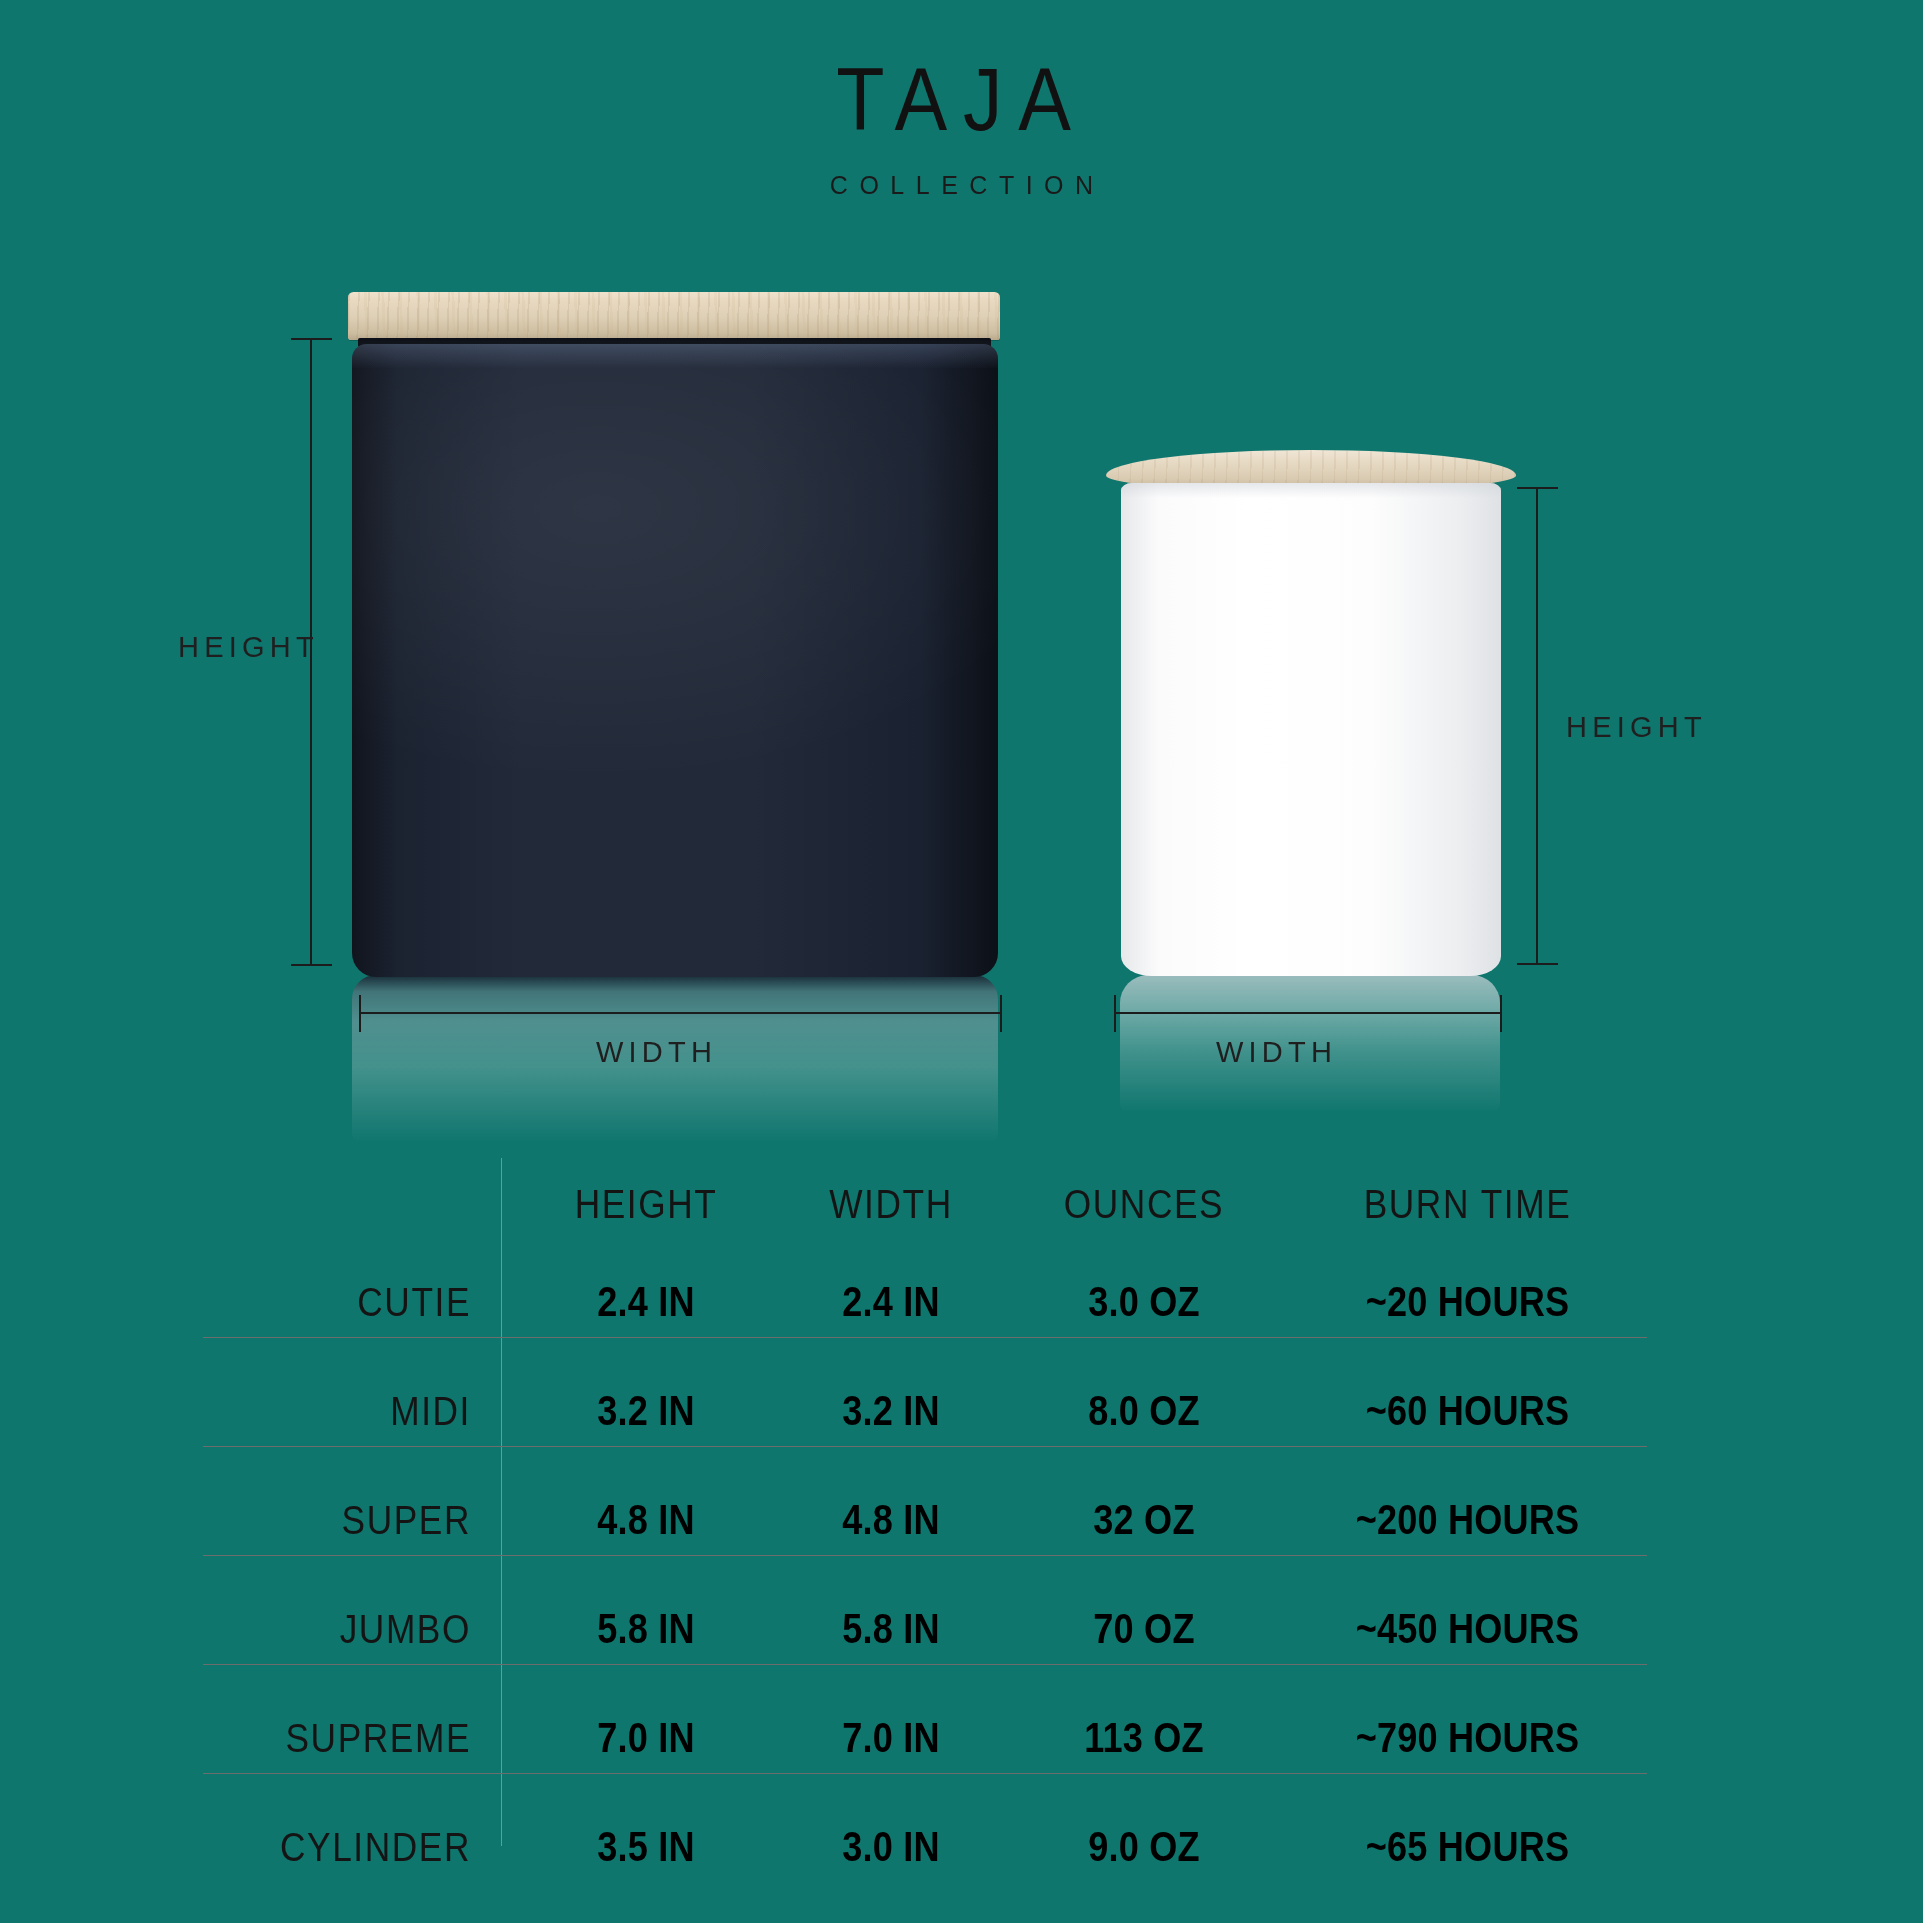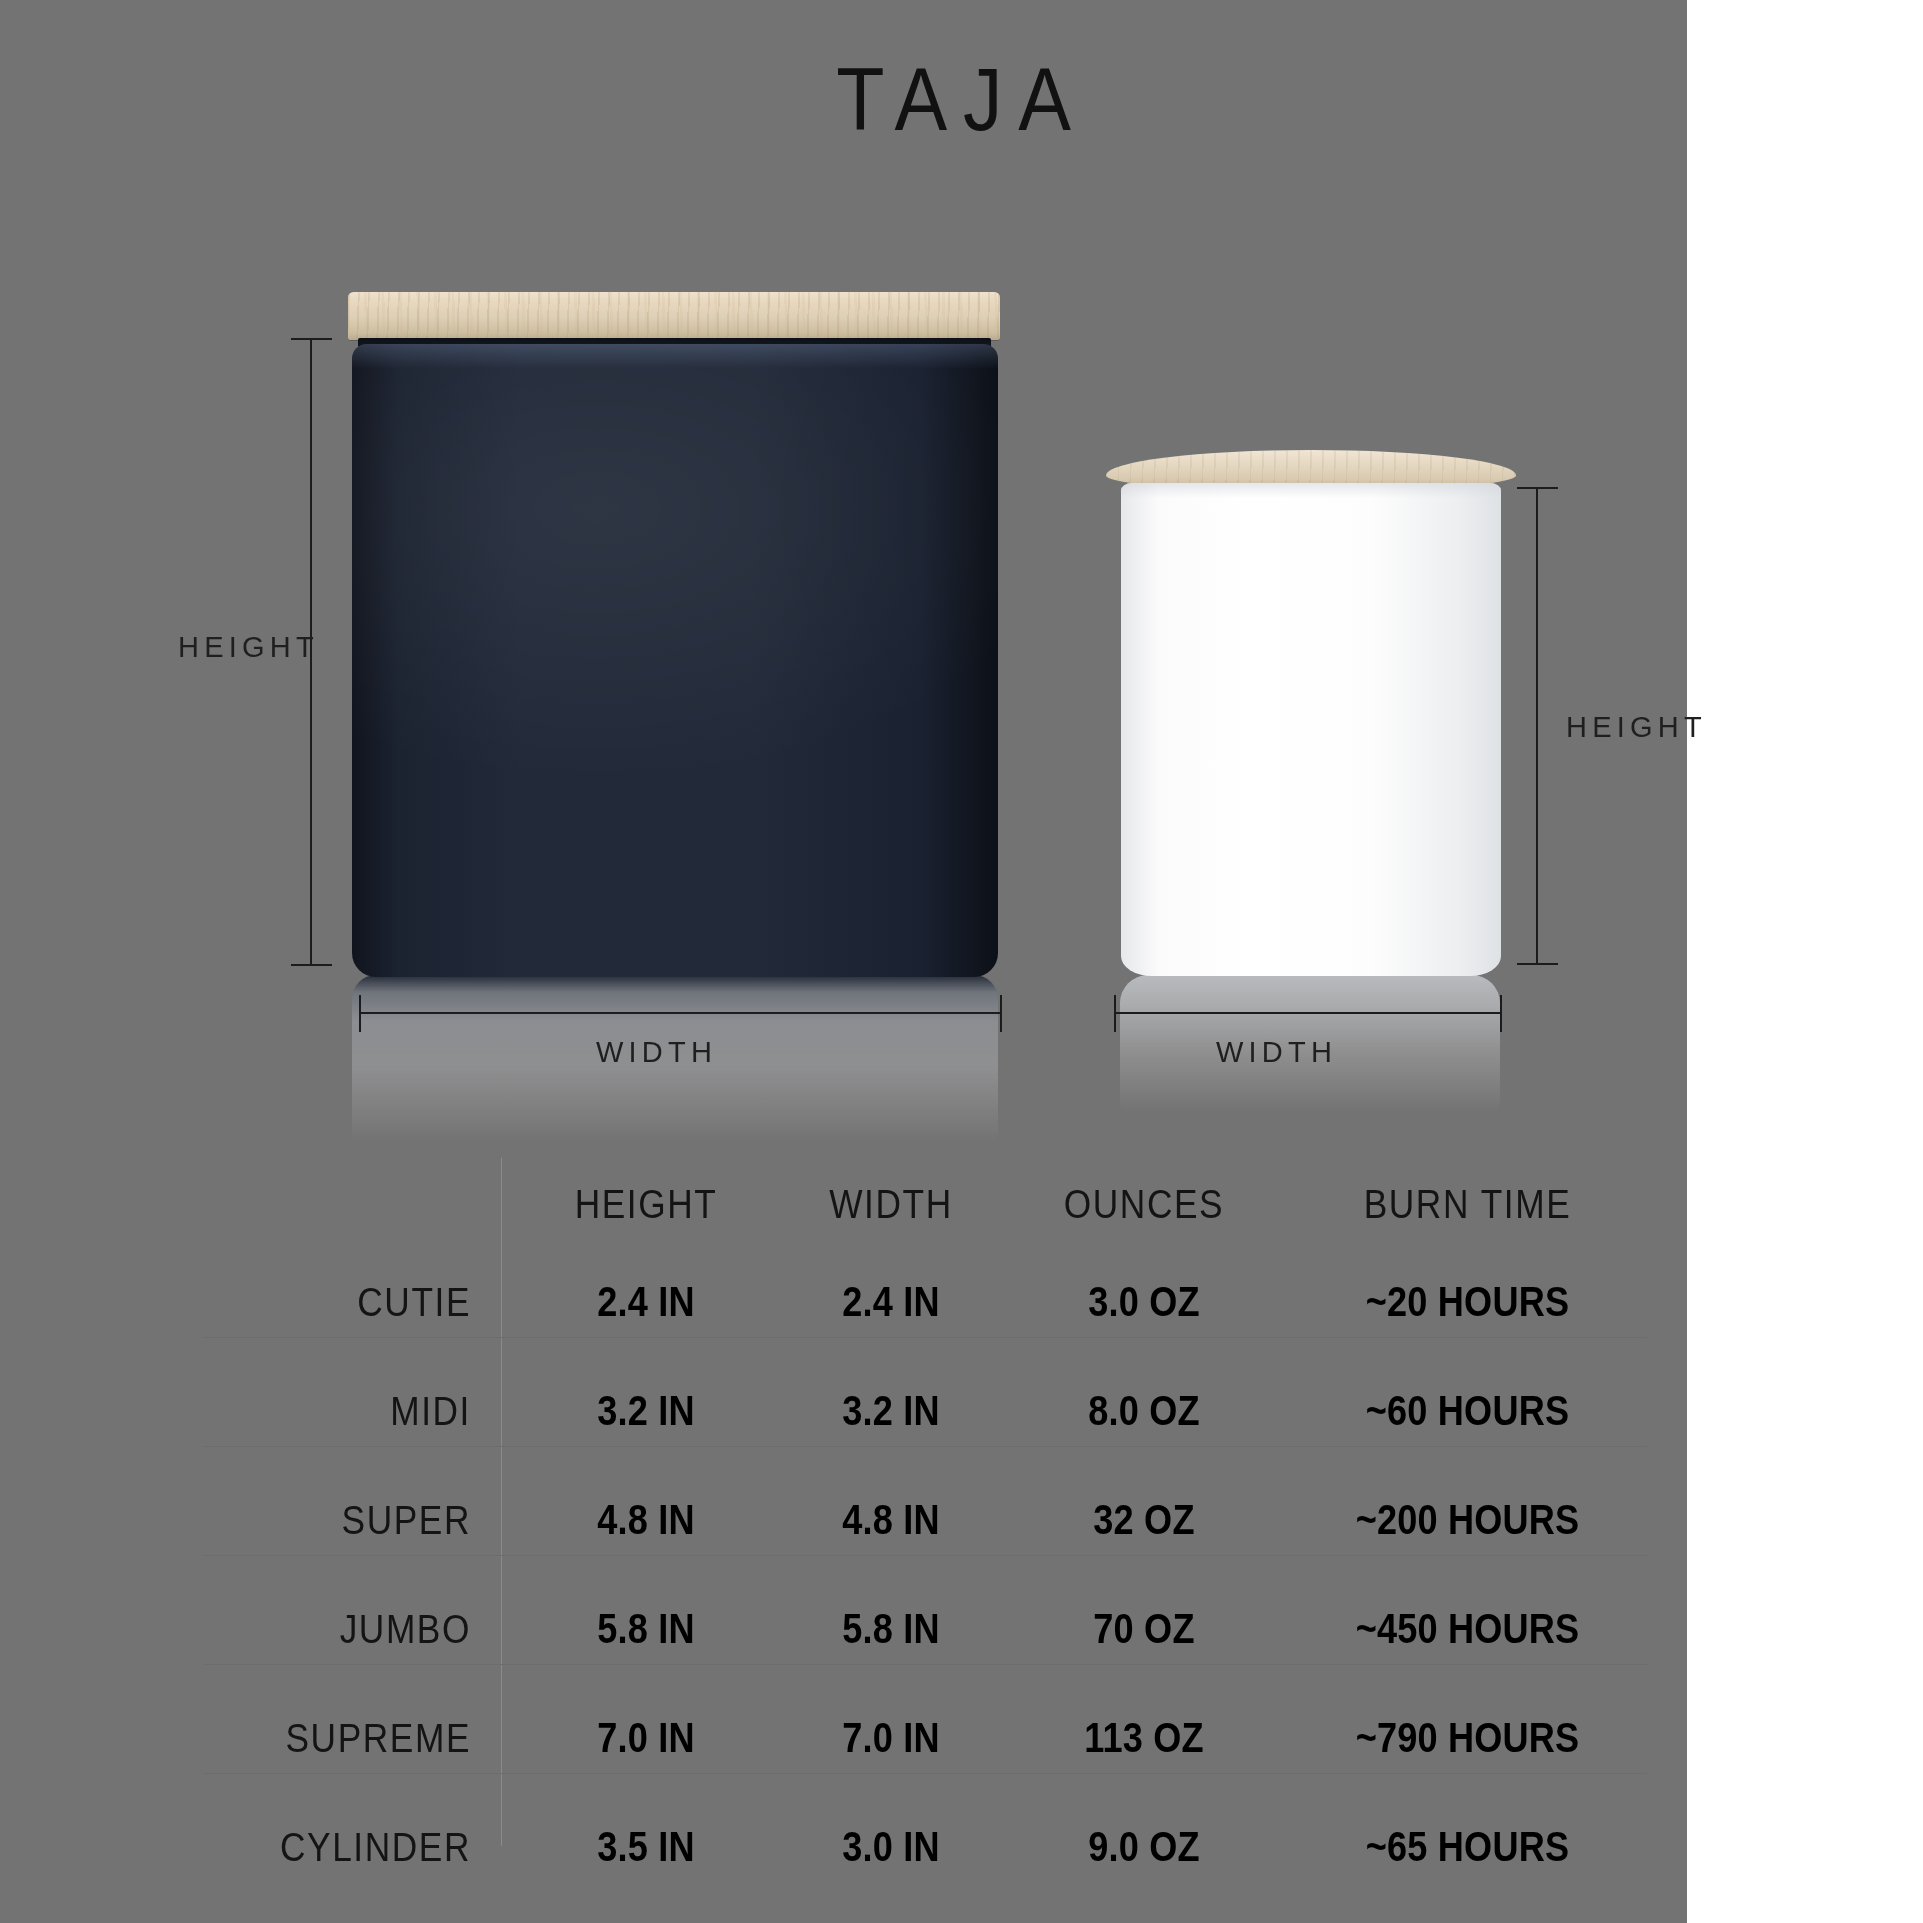--- a/index.html
+++ b/index.html
@@ -4,22 +4,22 @@
 <style>
   * { box-sizing: border-box; margin: 0; padding: 0; }
   html, body {
     width: 1923px; height: 1923px;
     background: #ffffff;
     font-family: "Liberation Sans", sans-serif;
     overflow: hidden;
   }
   #page {
     position: relative;
-    width: 1687px; height: 1923px;
-    background: #737373;
+    width: 1923px; height: 1923px;
+    background: #0f766e;
   }
 
   
   .brand {
     position: absolute;
     left: 0; top: 55px;
     width: 1923px;
     text-align: center;
   }
   .brand-name {
@@ -197,20 +197,21 @@
     color:#000000;
   }
 </style>
 </head>
 <body>
 
 <div id="page">
 
   <div class="brand">
     <div class="brand-name">TAJA</div>
+    <div class="brand-sub">COLLECTION</div>
   </div>
 
   <div class="stage">
 
     <div class="dark-reflection"></div>
     <div class="dark-candle">
       <div class="dark-lid"></div>
       <div class="dark-gap"></div>
       <div class="dark-body"></div>
     </div>

